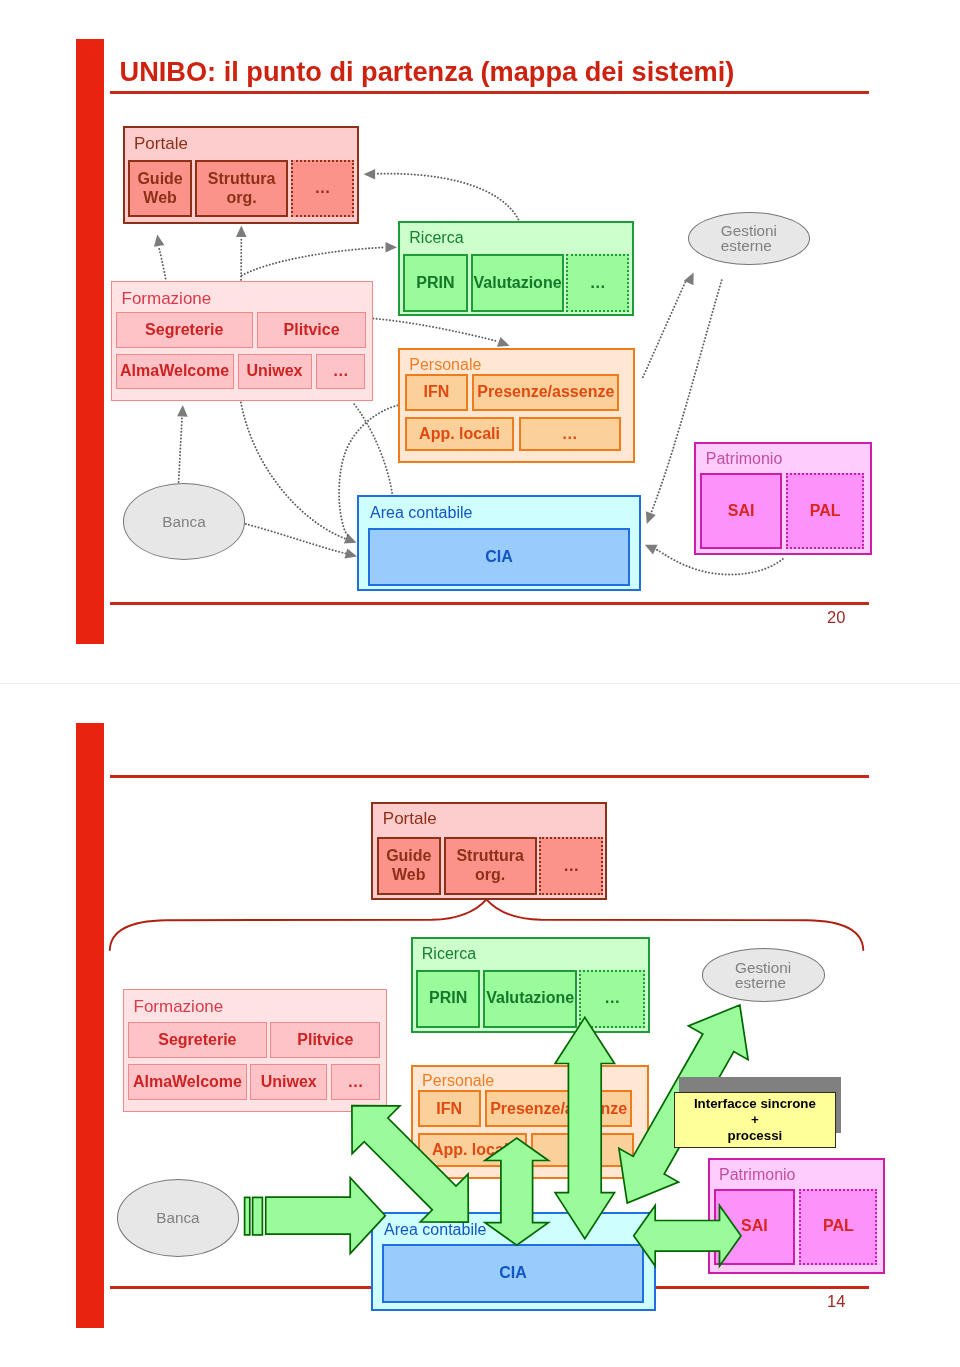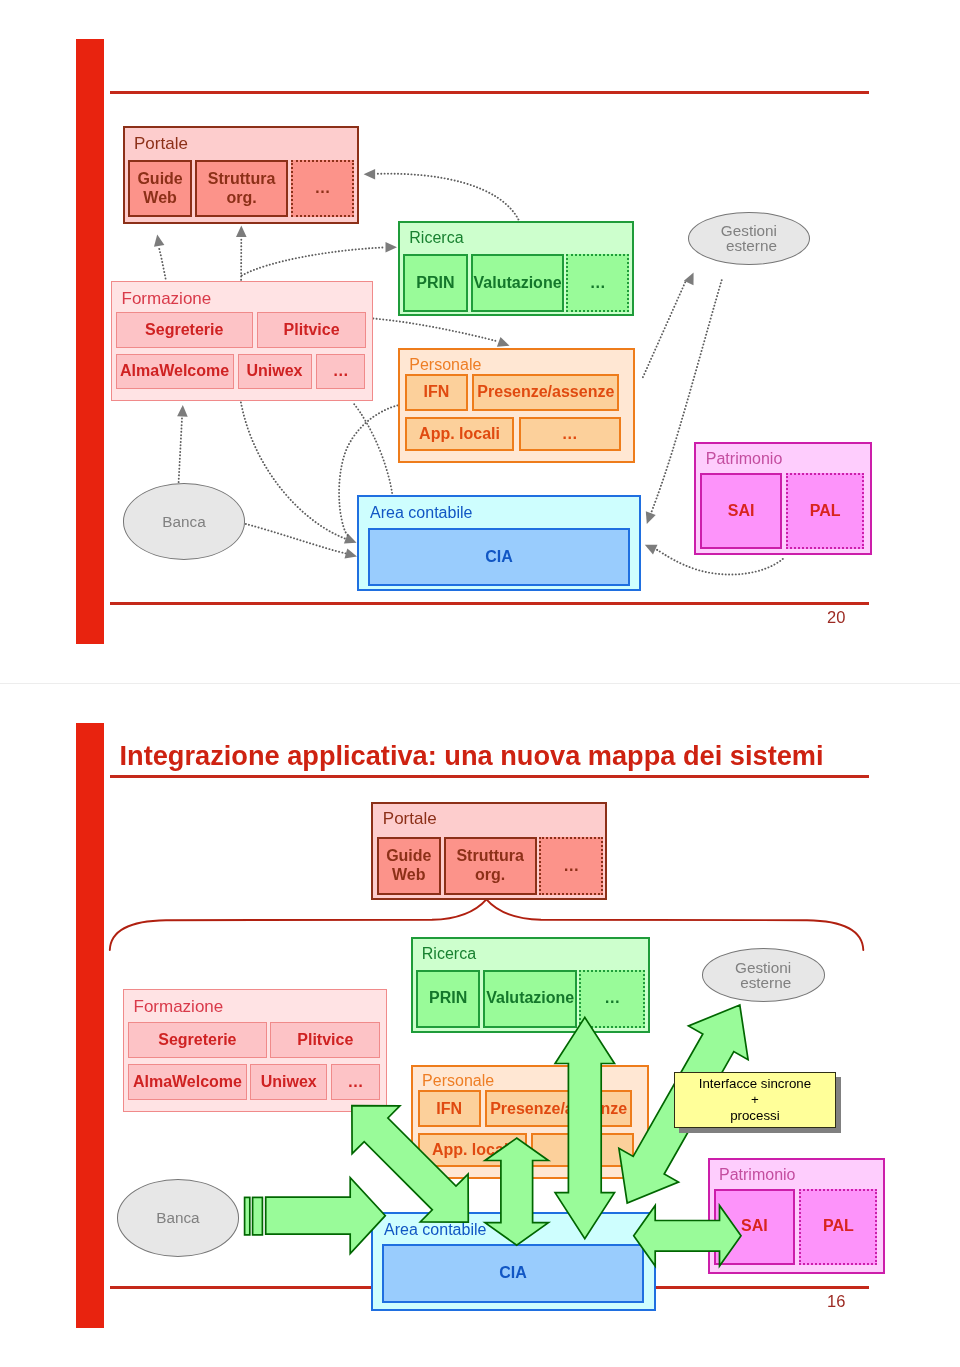--- a/index.html
+++ b/index.html
@@ -13,33 +13,34 @@
   .title{position:absolute;color:#ce2211;font-weight:bold;white-space:nowrap;font-size:27.2px;line-height:1;}
   .ruler{position:absolute;background:#c4291a;}
   .pagenum{position:absolute;color:#9c2a22;font-size:16.5px;line-height:1;}
 
   .grp{position:absolute;box-sizing:border-box;}
   .glabel{position:absolute;font-weight:normal;white-space:nowrap;line-height:1;}
   .cell{position:absolute;box-sizing:border-box;display:flex;align-items:center;justify-content:center;
         text-align:center;font-weight:bold;line-height:18.4px;white-space:pre;}
 
   .ell{position:absolute;box-sizing:border-box;border-radius:50%;background:#e7e7e7;border:1.5px solid #767676;
-       display:flex;align-items:center;justify-content:center;text-align:right;color:#808080;line-height:15.5px;white-space:pre;}
+       display:flex;align-items:center;justify-content:center;text-align:left;color:#808080;line-height:15.5px;white-space:pre;}
 
   svg.ov{position:absolute;left:0;top:0;width:960px;height:683px;overflow:visible;pointer-events:none;}
   .callout{position:absolute;box-sizing:border-box;background:#ffff99;border:1.3px solid #2f2f16;
-           display:flex;align-items:center;justify-content:center;text-align:center;font-weight:normal;
-           color:#000;line-height:16px;white-space:pre;z-index:12;font-size:13.3px;}
+           display:flex;align-items:center;justify-content:center;text-align:center;font-weight:bold;
+           color:#000;line-height:16px;white-space:pre;z-index:12;font-size:13.3px;margin-top:20px;}
   .calloutshadow{position:absolute;background:#808080;z-index:11;}
 </style>
 </head>
 <body>
 
 <div class="slide" id="slide1">
   <div class="redbar" style="left:76px;top:39px;width:28px;height:605px;"></div>
+  <div class="title" style="left:119.5px;top:58px;">UNIBO: il punto di partenza (mappa dei sistemi)</div>
   <div class="ruler" style="left:110px;top:90.5px;width:759px;height:3.2px;"></div>
   <div class="ruler" style="left:110px;top:601.5px;width:759px;height:3.2px;"></div>
   <div class="pagenum" style="left:827px;top:609.2px;">20</div>
   <div class="grp" style="left:122.5px;top:126.2px;width:236.5px;height:98.3px;background:#fdcdcd;border:2.2px solid #8c3018;z-index:1;"></div>
   <div class="glabel" style="left:134.0px;top:134.5px;font-size:17px;color:#8c3018;z-index:2;">Portale</div>
   <div class="cell" style="left:127.8px;top:159.6px;width:64.6px;height:57.9px;background:#fc938a;border:2.2px solid #8c3018;color:#8c3018;font-size:16px;z-index:2;">Guide
 Web</div>
   <div class="cell" style="left:195.0px;top:159.6px;width:93.0px;height:57.9px;background:#fc938a;border:2.2px solid #8c3018;color:#8c3018;font-size:16px;z-index:2;">Struttura
 org.</div>
   <div class="cell" style="left:290.6px;top:159.6px;width:63.8px;height:57.9px;background:#fc938a;border:2.75px dotted #8c3018;color:#8c3018;font-size:16px;z-index:2;">…</div>
@@ -94,24 +95,23 @@
     <polygon points="693.6,272.6 693.5,285.3 683.9,280.8" fill="#7c7c7c"></polygon>
     <path d="M 721.7,280.1 C 707,330 683,420 665,474 C 659,492 653,508 650.1,515.5" fill="none" stroke="#5e5e5e" stroke-width="1.9" stroke-linecap="round" stroke-dasharray="0.1,3.25"></path>
     <polygon points="646.8,523.9 645.8,511.3 655.7,514.9" fill="#7c7c7c"></polygon>
     <path d="M 782.8,558.9 C 762,576 725,578 698,570 C 678,564 664,554 656.5,549.5" fill="none" stroke="#5e5e5e" stroke-width="1.9" stroke-linecap="round" stroke-dasharray="0.1,3.25"></path>
     <polygon points="644.8,544.7 657.5,544.8 653.0,554.4" fill="#7c7c7c"></polygon>
   </svg>
 </div>
 <div class="sepline"></div>
 <div class="slide" id="slide2">
   <div class="redbar" style="left:76px;top:39px;width:28px;height:605px;"></div>
-  <div class="title" style="left:119.5px;top:58px;">Integrazione applicativa: una nuova mappa dei sistemi</div>
   <div class="ruler" style="left:110px;top:90.5px;width:759px;height:3.2px;"></div>
   <div class="ruler" style="left:110px;top:601.5px;width:759px;height:3.2px;"></div>
-  <div class="pagenum" style="left:827px;top:609.2px;">16</div>
+  <div class="pagenum" style="left:827px;top:609.2px;">14</div>
   <div class="grp" style="left:371.2px;top:117.8px;width:236.3px;height:98.5px;background:#fdcdcd;border:2.2px solid #8c3018;z-index:1;"></div>
   <div class="glabel" style="left:382.8px;top:125.5px;font-size:17px;color:#8c3018;z-index:2;">Portale</div>
   <div class="cell" style="left:376.5px;top:152.8px;width:64.6px;height:58.0px;background:#fc938a;border:2.2px solid #8c3018;color:#8c3018;font-size:16px;z-index:2;">Guide
 Web</div>
   <div class="cell" style="left:443.7px;top:152.8px;width:93.0px;height:58.0px;background:#fc938a;border:2.2px solid #8c3018;color:#8c3018;font-size:16px;z-index:2;">Struttura
 org.</div>
   <div class="cell" style="left:539.3px;top:152.8px;width:63.8px;height:58.0px;background:#fc938a;border:2.75px dotted #8c3018;color:#8c3018;font-size:16px;z-index:2;">…</div>
   <div class="grp" style="left:123.0px;top:305.1px;width:264.3px;height:122.6px;background:#ffe3e4;border:1.7px solid #f08a8a;z-index:1;"></div>
   <div class="glabel" style="left:133.5px;top:314.0px;font-size:17px;color:#d93a4a;z-index:2;">Formazione</div>
   <div class="cell" style="left:128.0px;top:338.4px;width:138.7px;height:35.6px;background:#fdc3c6;border:1.7px solid #f08a8a;color:#cf2222;font-size:16px;z-index:2;">Segreterie</div>

